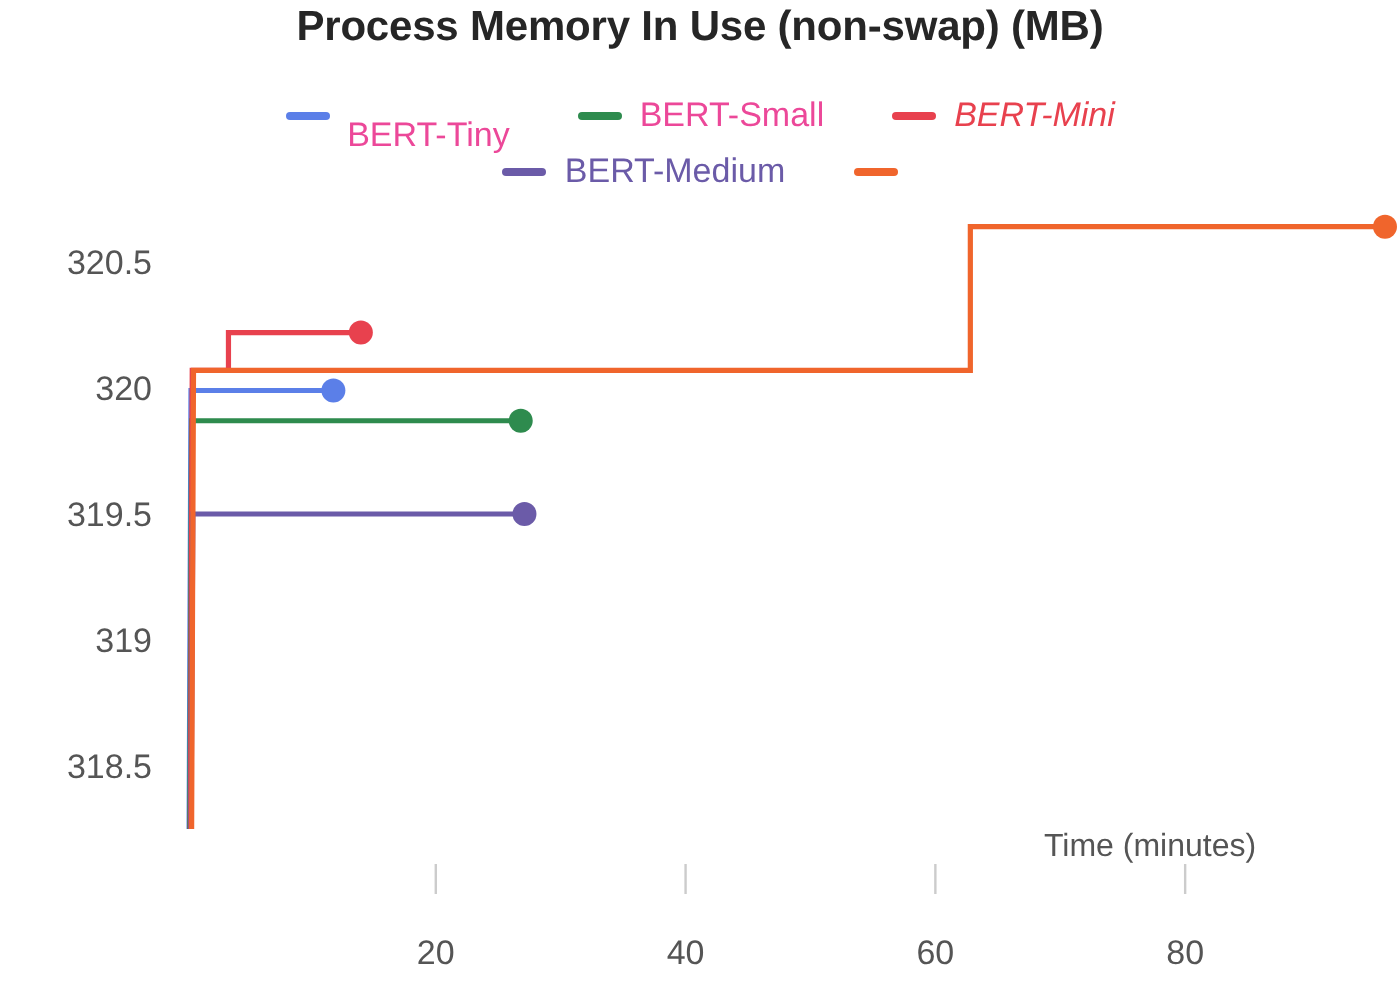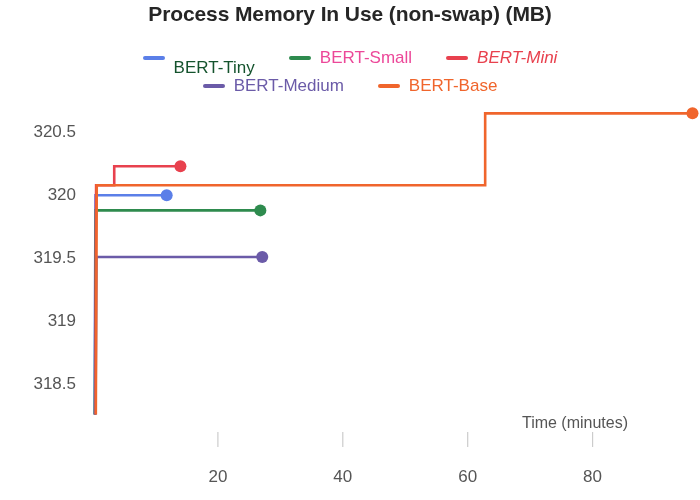--- a/index.html
+++ b/index.html
@@ -93,39 +93,38 @@
 <body>
 
 <div id="chart-root">
 
   <div class="chart-title">Process Memory In Use (non-swap) (MB)</div>
 
   <div class="legend">
     <div class="legend-row">
         <div class="legend-item">
           <span class="legend-swatch" style="background: rgb(91, 127, 232);"></span>
-          <span style="color: #14532d; margin-top: 20px;">BERT-Tiny</span>
+          <span style="color: #ec4899; margin-top: 20px;">BERT-Tiny</span>
         </div>
         <div class="legend-item">
           <span class="legend-swatch" style="background: rgb(46, 139, 78);"></span>
           <span style="color: #ec4899;">BERT-Small</span>
         </div>
         <div class="legend-item">
           <span class="legend-swatch" style="background: rgb(232, 65, 78);"></span>
           <span style="color: rgb(232, 65, 78); font-style: italic;">BERT-Mini</span>
         </div>
       </div>
     <div class="legend-row">
         <div class="legend-item">
           <span class="legend-swatch" style="background: rgb(107, 91, 168);"></span>
           <span style="color: rgb(107, 91, 168); text-align: right;">BERT-Medium</span>
         </div>
         <div class="legend-item">
           <span class="legend-swatch" style="background: rgb(240, 101, 44);"></span>
-          <span style="color: rgb(240, 101, 44);">BERT-Base</span>
         </div>
       </div>
   </div>
 
   <svg class="plot" width="700" height="500">
     <g>
         <text class="tick-label-y" x="76" y="389">318.5</text>
         <text class="tick-label-y" x="76" y="326">319</text>
         <text class="tick-label-y" x="76" y="263">319.5</text>
         <text class="tick-label-y" x="76" y="200">320</text>

